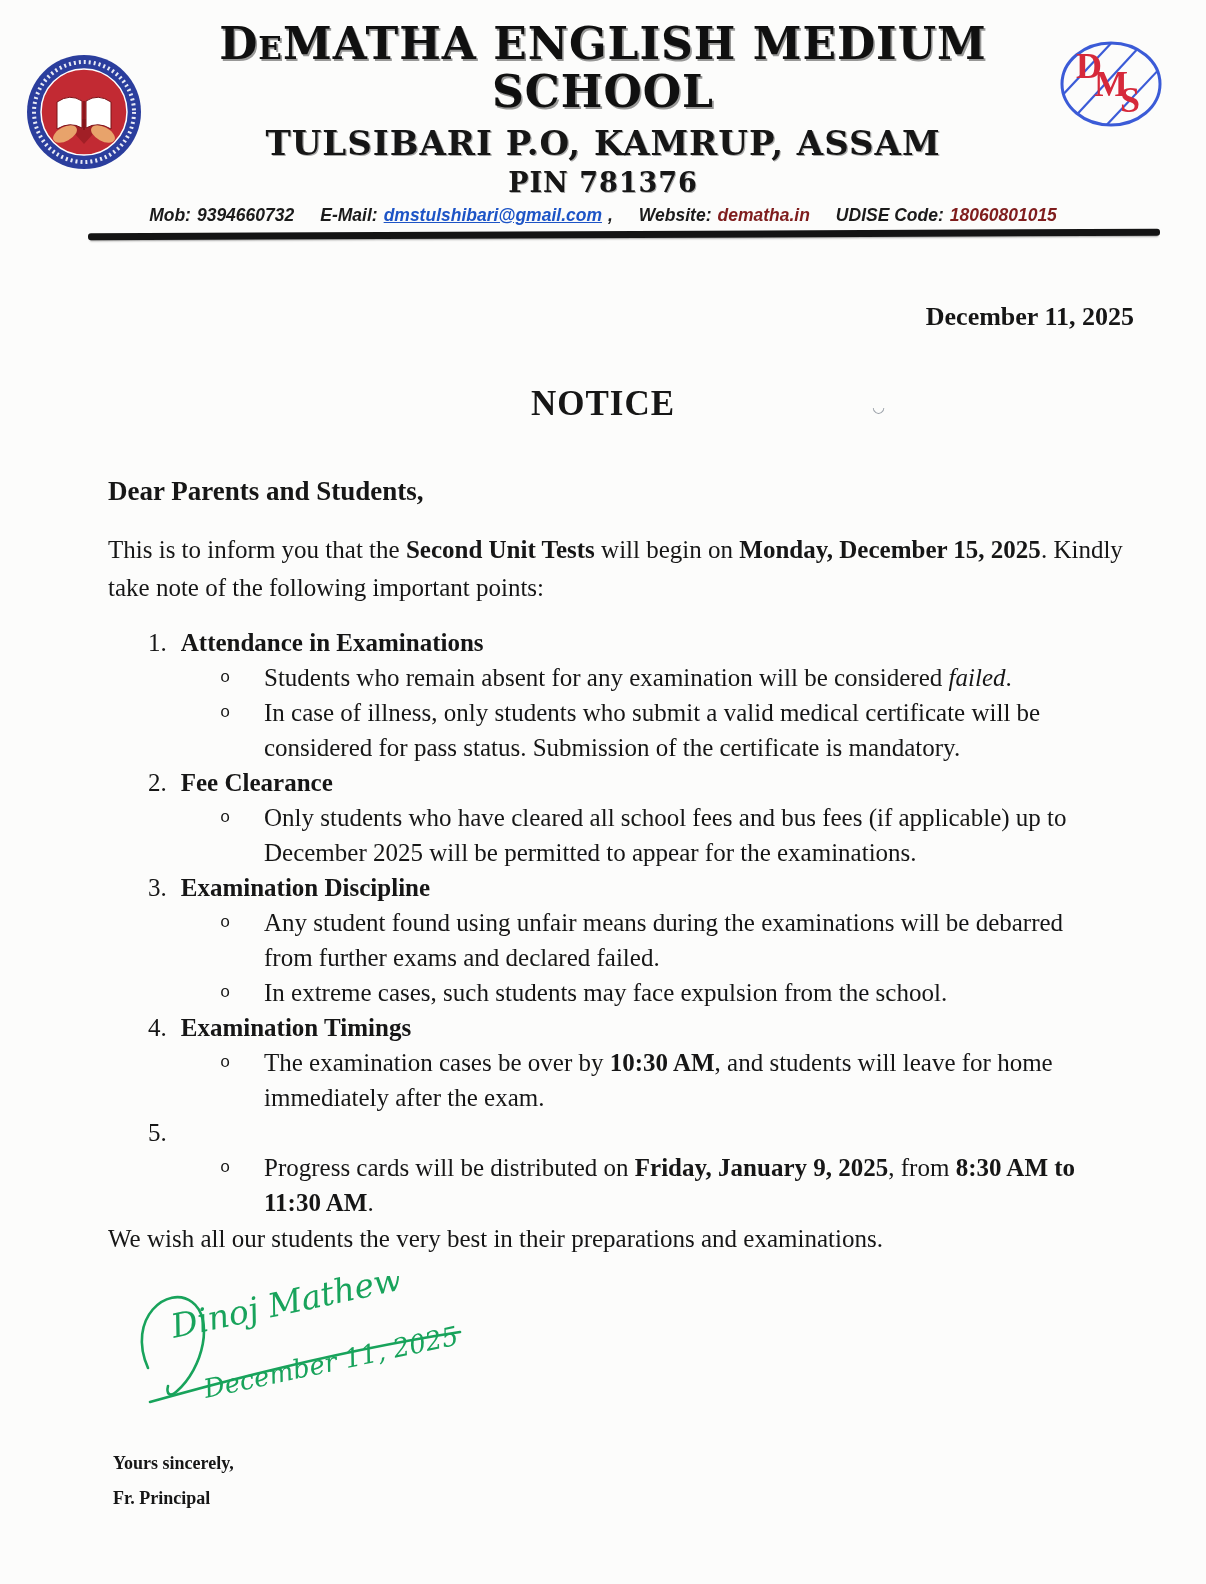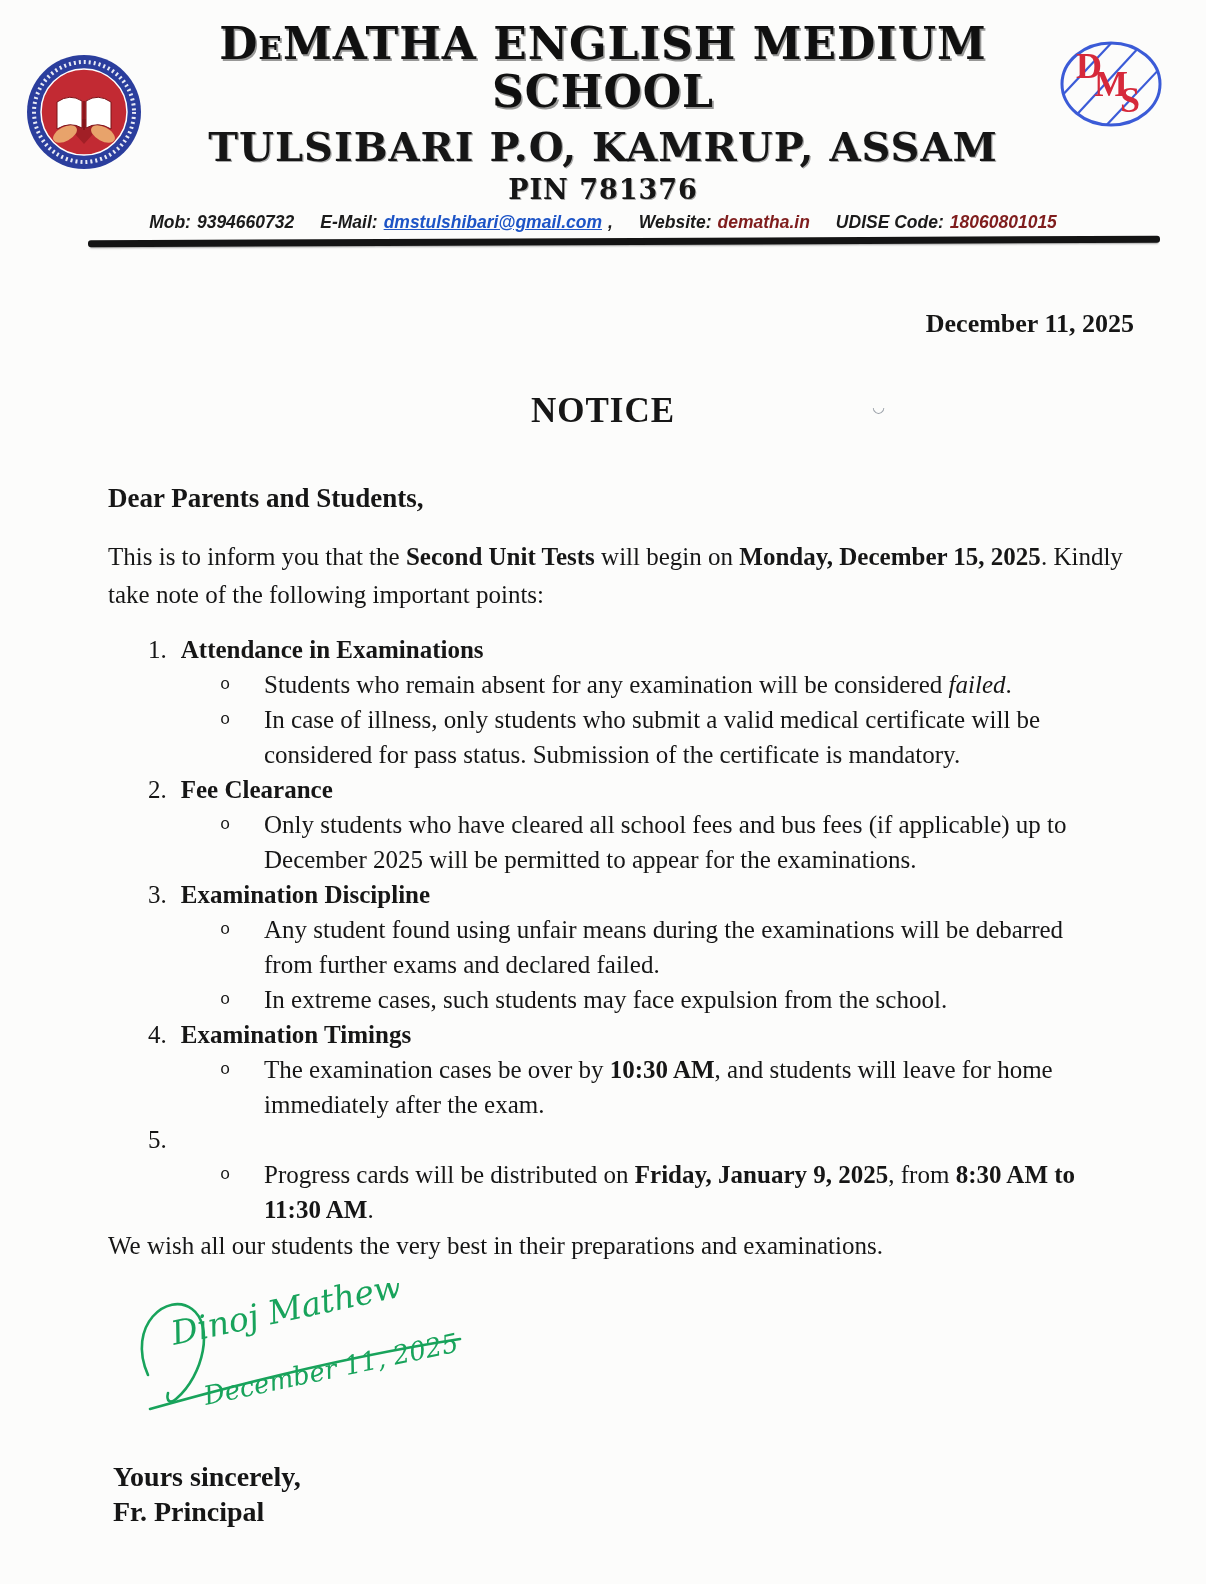--- a/index.html
+++ b/index.html
@@ -25,21 +25,21 @@
     line-height: 1.1;
     letter-spacing: 1px;
     color: #101010;
     text-shadow: 1.6px 1.6px 0 rgba(70,70,70,.55);
     margin: 0 150px;
   }
   .school-address {
     text-align: center;
     font-family: "DejaVu Serif", serif;
     font-weight: 700;
-    font-size: 40px;
+    font-size: 34px;
     letter-spacing: 1px;
     margin-top: 6px;
     text-shadow: 1.2px 1.2px 0 rgba(70,70,70,.45);
   }
   .school-pin {
     text-align: center;
     font-family: "DejaVu Serif", serif;
     font-weight: 700;
     font-size: 27px;
     letter-spacing: 1px;
@@ -100,21 +100,21 @@
   .bullet-marker {
     flex: none; width: 44px;
     font-family: "Liberation Mono", monospace;
     font-size: 17px;
     line-height: 35px;
   }
   .bullet-text { flex: 1; max-width: 852px; }
   .closing { line-height: 38px; }
   
   .signature-block { margin: 18px 0 0 10px; width: 420px; height: 152px; }
-  .signoff { margin-left: 5px; margin-top: 18px; font-weight: 700; font-size: 28px; line-height: 35px; }
+  .signoff { margin-left: 5px; margin-top: 12px; font-weight: 700; font-size: 18px; line-height: 35px; }
 </style>
 </head>
 <body>
 
 <div class="letterhead">
 
   <svg class="emblem-left" viewBox="0 0 120 120">
     <circle cx="60" cy="60" r="57" fill="#2b3e9d"></circle>
     <circle cx="60" cy="60" r="50" fill="none" stroke="#e8eaf5" stroke-width="4" stroke-dasharray="2 3"></circle>
     <circle cx="60" cy="60" r="43" fill="#c22a33" stroke="#ffffff" stroke-width="1.5"></circle>

